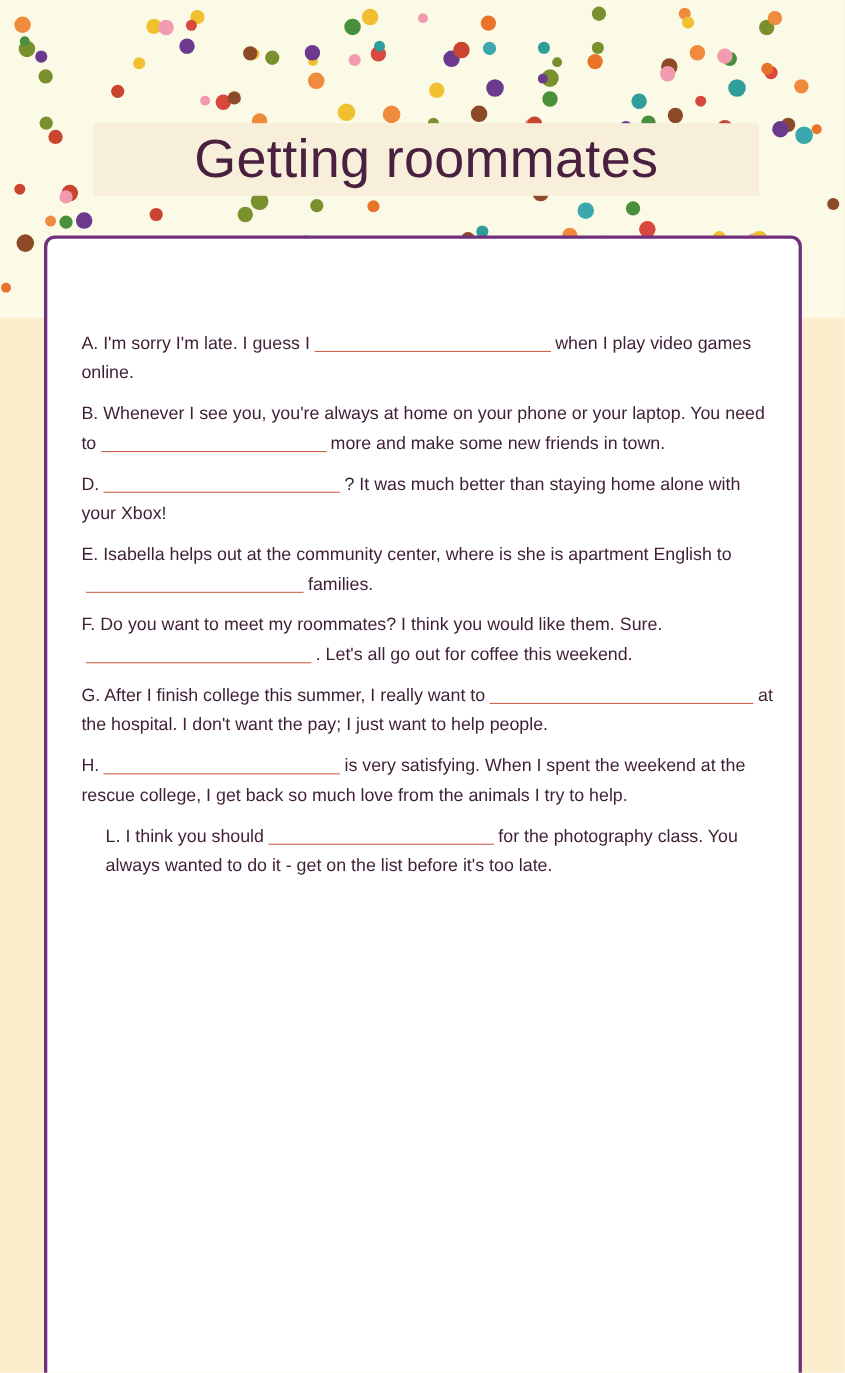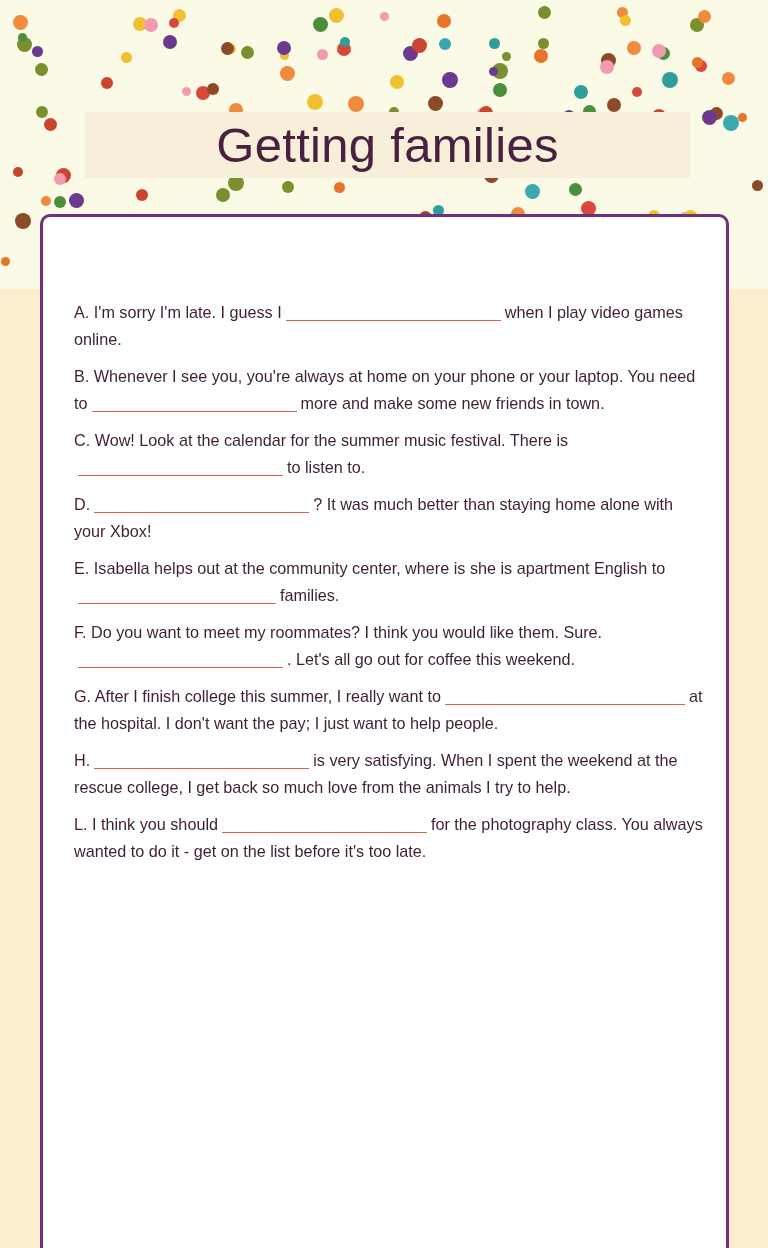--- a/index.html
+++ b/index.html
@@ -83,21 +83,21 @@
   }
 
   .item {
     font-size: 16.2px;
     line-height: 27px;
     color: #3f1f35;
     margin-bottom: 10px;
     text-align: left;
   }
 
-  .item:last-child { margin-bottom: 0; }
+  .item:last-child { margin-bottom: 0; margin-left: 22px; }
 
   .item-text {
     white-space: pre-wrap;
   }
 
   .blank {
     display: inline-block;
     border-bottom: 1.6px solid #cf6450;
     vertical-align: baseline;
     height: 18px;
@@ -258,28 +258,27 @@
       <div class="dot" style="width: 13px; height: 13px; left: 206px; top: 237px; background: rgb(240, 192, 48);"></div>
       <div class="dot" style="width: 10px; height: 10px; left: 169px; top: 18px; background: rgb(217, 72, 60);"></div>
       <div class="dot" style="width: 14px; height: 14px; left: 574px; top: 85px; background: rgb(47, 157, 154);"></div>
       <div class="dot" style="width: 12px; height: 12px; left: 54px; top: 173px; background: rgb(242, 155, 176);"></div>
       <div class="dot" style="width: 12px; height: 12px; left: 207px; top: 83px; background: rgb(140, 74, 40);"></div>
       <div class="dot" style="width: 9px; height: 9px; left: 18px; top: 33px; background: rgb(74, 143, 60);"></div>
     </div>
 </div>
 
 <div id="title-banner">
-  <div id="page-title">Getting families</div>
+  <div id="page-title">Getting roommates</div>
 </div>
 
 <div id="worksheet-card">
   <div id="items-list">
       <div class="item"><span class="item-text">A. I'm sorry I'm late. I guess I</span><span class="blank" style="width: 215px;"></span><span class="item-text">when I play video games online.</span></div>
       <div class="item"><span class="item-text">B. Whenever I see you, you're always at home on your phone or your laptop. You need to</span><span class="blank" style="width: 205px;"></span><span class="item-text">more and make some new friends in town.</span></div>
-      <div class="item"><span class="item-text">C. Wow! Look at the calendar for the summer music festival. There is</span><span class="blank" style="width: 205px;"></span><span class="item-text">to listen to.</span></div>
       <div class="item"><span class="item-text">D.</span><span class="blank" style="width: 215px;"></span><span class="item-text">? It was much better than staying home alone with your Xbox!</span></div>
       <div class="item"><span class="item-text">E. Isabella helps out at the community center, where is she is apartment English to</span><span class="blank" style="width: 198px;"></span><span class="item-text">families.</span></div>
       <div class="item"><span class="item-text">F. Do you want to meet my roommates? I think you would like them. Sure.</span><span class="blank" style="width: 205px;"></span><span class="item-text">. Let's all go out for coffee this weekend.</span></div>
       <div class="item"><span class="item-text">G. After I finish college this summer, I really want to</span><span class="blank" style="width: 240px;"></span><span class="item-text">at the hospital. I don't want the pay; I just want to help people.</span></div>
       <div class="item"><span class="item-text">H.</span><span class="blank" style="width: 215px;"></span><span class="item-text">is very satisfying. When I spent the weekend at the rescue college, I get back so much love from the animals I try to help.</span></div>
       <div class="item"><span class="item-text">L. I think you should</span><span class="blank" style="width: 205px;"></span><span class="item-text">for the photography class. You always wanted to do it - get on the list before it's too late.</span></div>
     </div>
 </div>
 
 </body></html>

